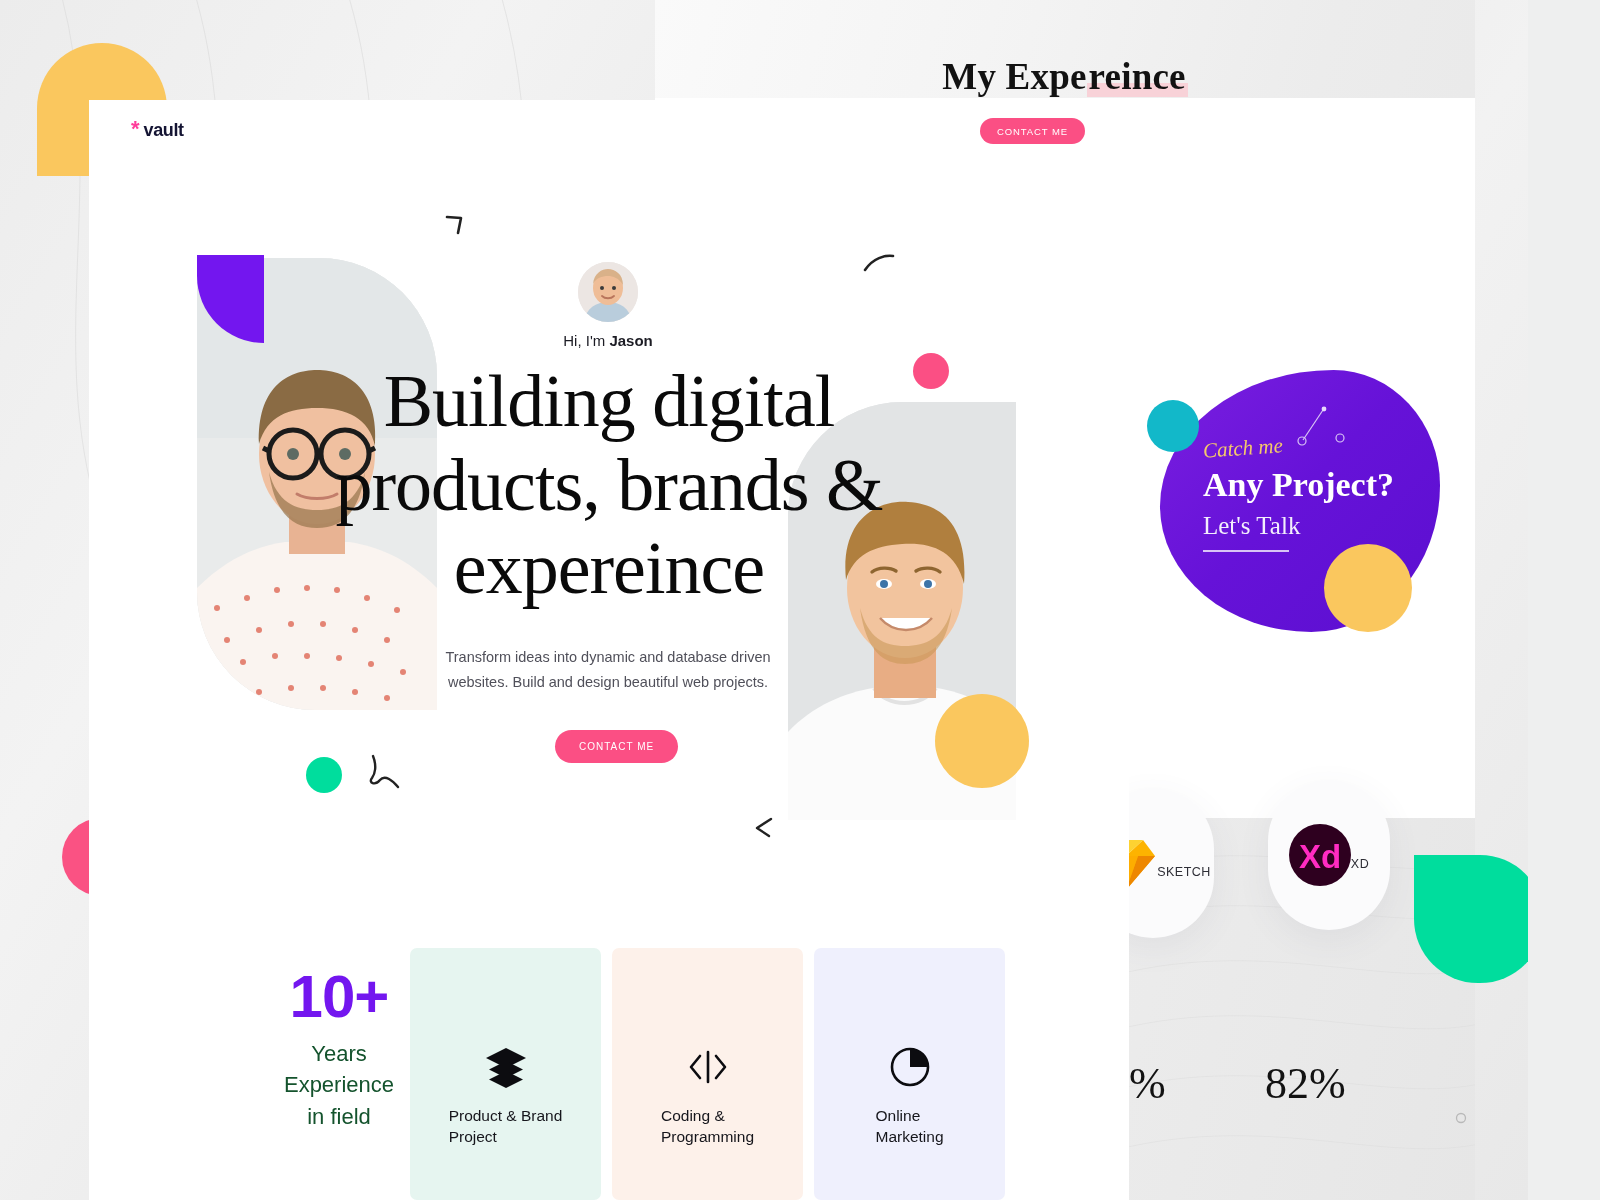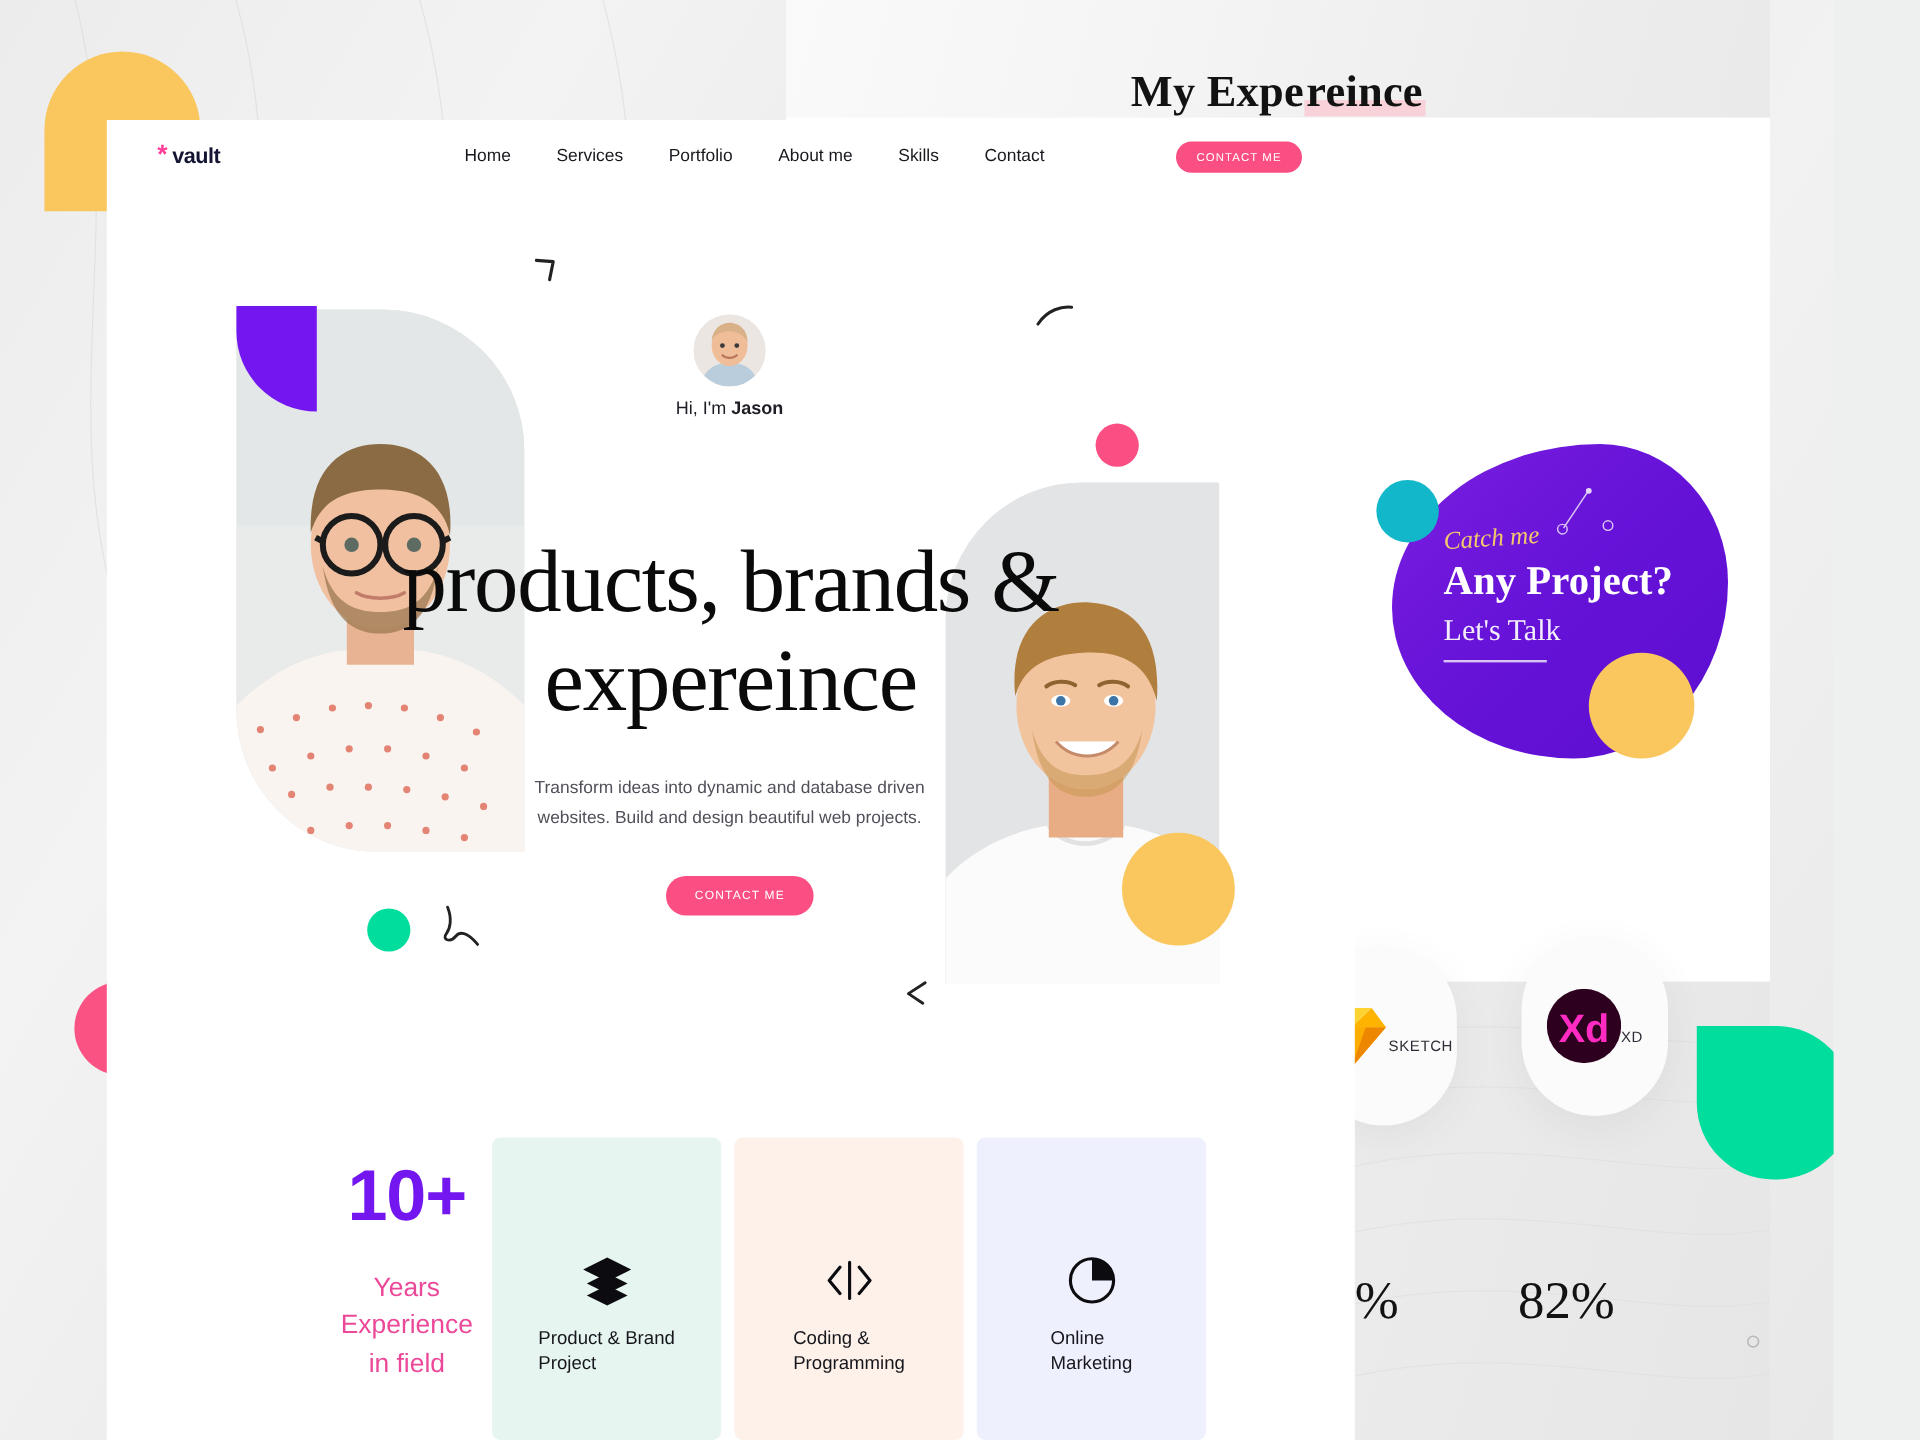--- a/index.html
+++ b/index.html
@@ -215,21 +215,21 @@
   
   .doodle { position:absolute; }
 
   
   .years-wrap { position:absolute; left:155px; top:855px; width:190px; text-align:center; }
   .years-num {
     font-size:60px; font-weight:700; color:#7316ef; line-height:1;
     letter-spacing:-1px;
     margin-top:12px;
   }
-  .years-lbl { margin-top:30px; font-size:22px; line-height:1.43; color:#ec4899; }
+  .years-lbl { margin-top:11px; font-size:22px; line-height:1.43; color:#14532d; }
 
   .cards { position:absolute; left:321px; top:848px; display:flex; gap:11px; }
   .card {
     width:191px; height:252px; border-radius:7px;
     display:flex; flex-direction:column; align-items:center; justify-content:flex-end;
     padding-bottom:52px; position:relative;
   }
   .card-icon { position:absolute; top:96px; }
   .card-title {
     text-align:left; font-size:15.5px; line-height:1.4; color:#16161c;
@@ -328,28 +328,20 @@
   <div class="pink-dot-big"></div>
   <div class="green-shape"></div>
 
   <div id="main-page">
 
     <div class="hdr">
       <div class="logo">
         <span class="logo-ast">*</span>
         <span class="logo-txt">vault</span>
       </div>
-      <nav class="nav">
-        <a href="#">Home</a>
-        <a href="#">Services</a>
-        <a href="#">Portfolio</a>
-        <a href="#">About me</a>
-        <a href="#">Skills</a>
-        <a href="#">Contact</a>
-      </nav>
       <button class="cta-top">CONTACT ME</button>
     </div>
 
     <svg class="doodle" style="left:352px; top:112px;" width="30" height="28">
       <path d="M6,5 L20,6 L17,21" fill="none" stroke="#222" stroke-width="2.6" stroke-linecap="round" stroke-linejoin="round"></path>
     </svg>
     <svg class="doodle" style="left:772px; top:150px;" width="38" height="26">
       <path d="M4,20 C12,8 24,5 32,6" fill="none" stroke="#222" stroke-width="2.6" stroke-linecap="round"></path>
     </svg>
     <svg class="doodle" style="left:272px; top:650px;" width="42" height="44">
@@ -455,21 +447,21 @@
         <circle cx="24" cy="26" r="2" fill="#3a3a3a"></circle>
         <circle cx="36" cy="26" r="2" fill="#3a3a3a"></circle>
         <path d="M24,34 C27,37 33,37 36,34" fill="none" stroke="#b9765c" stroke-width="1.8" stroke-linecap="round"></path>
       </svg>
     </div>
     <div class="greet">
       <span>Hi, I'm </span><b>Jason</b>
     </div>
 
     <h1 class="headline">
-      <br>
+      <span>Building digital</span><br>
       <span>products, brands &amp;</span><br>
       <span>expereince</span>
     </h1>
 
     <p class="subtext">
       <span>Transform ideas into dynamic and database driven</span>
       <span>websites. Build and design beautiful web projects.</span>
     </p>
 
     <button class="cta-hero">CONTACT ME</button>

